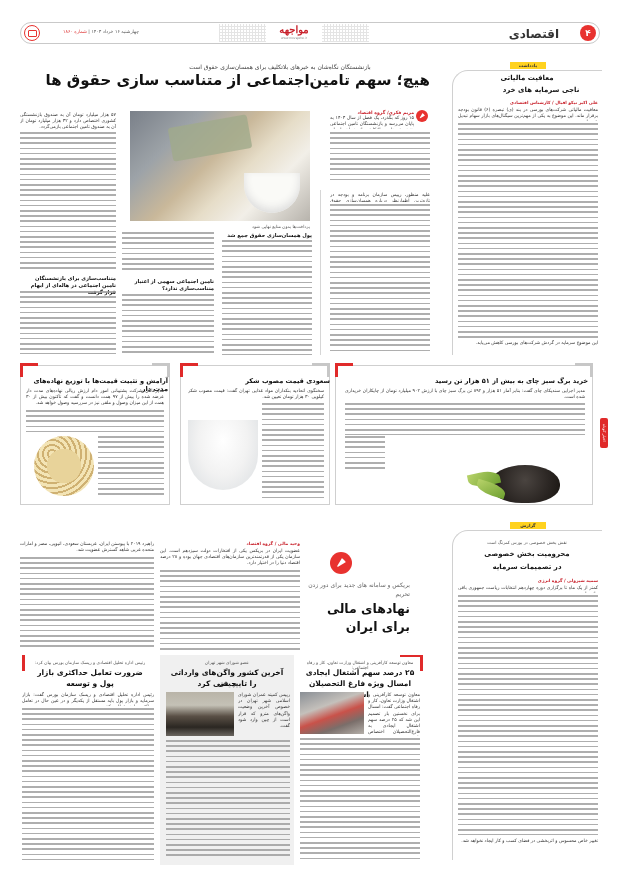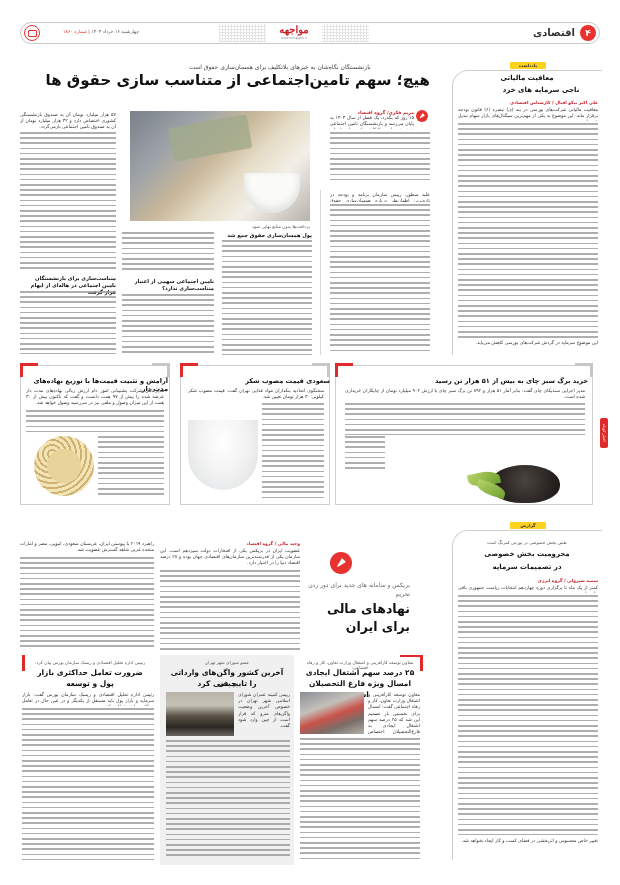--- a/index.html
+++ b/index.html
@@ -5,21 +5,21 @@
   * { box-sizing: border-box; margin: 0; padding: 0; }
   html, body { width: 620px; height: 885px; background: #ffffff; overflow: hidden; }
   body { font-family: "DejaVu Sans", sans-serif; color: #222; direction: rtl; position: relative; }
   .abs { position: absolute; }
   .txt { font-size: 4.6px; line-height: 6.2px; color: #333; text-align: justify; overflow: hidden; }
   .lines { background: repeating-linear-gradient(to bottom, #9a9a9a 0px, #9a9a9a 1.6px, transparent 1.6px, transparent 5.2px); opacity: .8; }
 
   
   .header { left: 20px; top: 22px; width: 580px; height: 22px; border: 1.5px solid #c9c9c9; border-radius: 12px; background: #fff; }
   .page-num { right: 3px; top: 2px; width: 16px; height: 16px; border-radius: 50%; background: #e8322f; color: #fff; font-size: 9px; font-weight: bold; text-align: center; line-height: 16px; }
-  .section-name { right: 24px; top: 4px; font-size: 10px; font-weight: bold; color: #333; }
+  .section-name { right: 40px; top: 4px; font-size: 12px; font-weight: bold; color: #333; }
   .logo-wrap { left: 198px; top: 1px; width: 150px; height: 18px; background: repeating-linear-gradient(90deg,#e4e4e4 0 1px,transparent 1px 3px), repeating-linear-gradient(0deg,#e4e4e4 0 1px,transparent 1px 3px); }
   .logo { left: 245px; top: 0; width: 56px; height: 20px; background:#fff; text-align:center; }
   .logo-main { font-family: "DejaVu Serif", serif; font-size: 10px; font-weight: bold; color: #c8202a; line-height: 13px; }
   .logo-url { font-size: 3px; color: #888; line-height: 4px; direction: ltr; }
   .dateline { left: 42px; top: 6px; font-size: 4.6px; color: #555; white-space: nowrap; }
   .dateline .issue { color: #d33; }
   .print-icon { left: 3px; top: 2px; width: 16px; height: 16px; border-radius: 50%; border: 1.5px solid #e8322f; }
   .print-icon::after { content: ""; position: absolute; left: 3px; top: 4px; width: 7px; height: 5px; border: 1.2px solid #e8322f; border-radius: 1px; }
 
   

